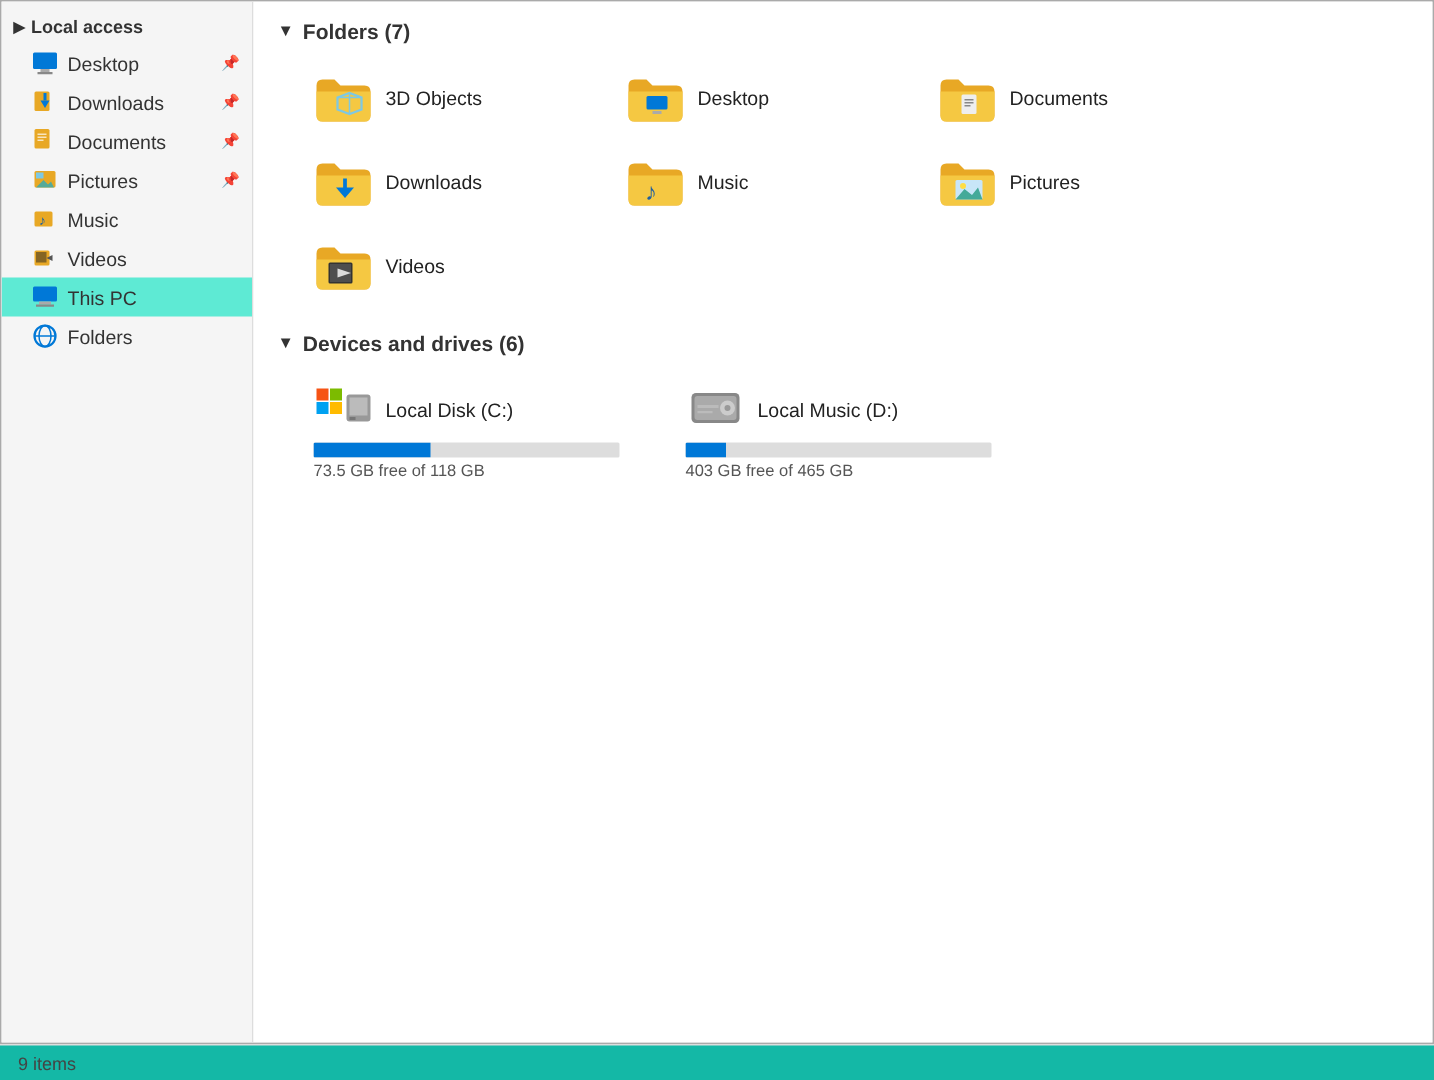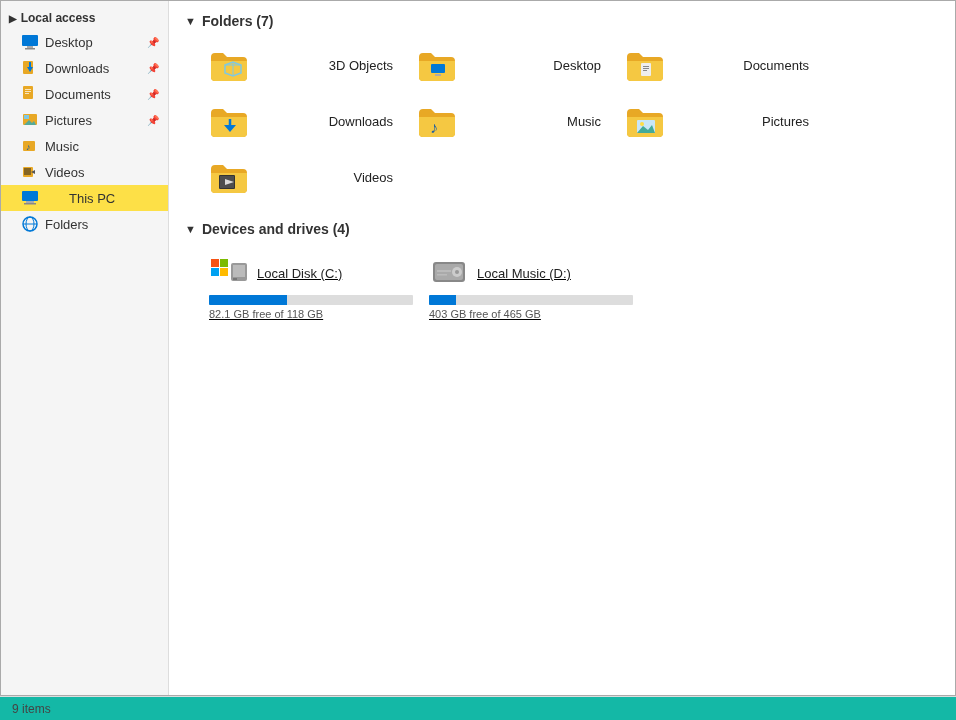--- a/index.html
+++ b/index.html
@@ -52,22 +52,21 @@
       display: flex;
       align-items: center;
       padding: 4px 8px 4px 20px;
       cursor: pointer;
       color: #333;
       white-space: nowrap;
       overflow: hidden;
     }
 
     .sidebar-item.active {
-      background: #fde047;
-      gap: 24px;
+      background: #5eead4;
     }
 
     .sidebar-item .icon {
       width: 18px;
       height: 18px;
       margin-right: 6px;
       flex-shrink: 0;
       display: flex;
       align-items: center;
       justify-content: center;
@@ -110,21 +109,20 @@
       padding-left: 16px;
     }
 
     .folder-item {
       display: flex;
       align-items: center;
       width: 200px;
       padding: 6px 8px;
       cursor: pointer;
       border-radius: 3px;
-      justify-content: space-between;
     }
 
     .folder-icon {
       width: 40px;
       height: 36px;
       margin-right: 8px;
       flex-shrink: 0;
     }
 
     .folder-name {
@@ -135,23 +133,22 @@
     
     .folder-svg {
       width: 40px;
       height: 36px;
     }
 
     
     .devices-grid {
       display: flex;
       flex-wrap: wrap;
-      gap: 0;
+      gap: 28px;
       padding-left: 16px;
-      text-decoration: underline;
     }
 
     .drive-item {
       display: flex;
       flex-direction: column;
       width: 220px;
       padding: 6px 8px;
       cursor: pointer;
       border-radius: 3px;
     }
@@ -409,21 +406,21 @@
             <polygon points="16,20 16,26 25,23" fill="#fff" opacity="0.8"></polygon>
           </svg>
         </div>
         <span class="folder-name">Videos</span>
       </div>
 
     </div>
 
     <div class="section-header">
       <span class="chevron">▼</span>
-      <span>Devices and drives (4)</span>
+      <span>Devices and drives (6)</span>
     </div>
 
     <div class="devices-grid">
 
       <div class="drive-item">
         <div class="drive-top">
           <div class="drive-icon">
             <svg width="40" height="36" viewBox="0 0 40 36">
 
               <rect x="2" y="4" width="8" height="8" fill="#f65314"></rect>
@@ -434,21 +431,21 @@
               <rect x="22" y="8" width="16" height="18" rx="2" fill="#999"></rect>
               <rect x="24" y="10" width="12" height="12" fill="#bbb"></rect>
               <rect x="24" y="23" width="4" height="2" fill="#777"></rect>
             </svg>
           </div>
           <span class="drive-name">Local Disk (C:)</span>
         </div>
         <div class="drive-bar-container">
           <div class="drive-bar-fill" style="width: 38%"></div>
         </div>
-        <div class="drive-info">82.1 GB free of 118 GB</div>
+        <div class="drive-info">73.5 GB free of 118 GB</div>
       </div>
 
       <div class="drive-item">
         <div class="drive-top">
           <div class="drive-icon">
             <svg width="40" height="36" viewBox="0 0 40 36">
 
               <rect x="4" y="7" width="32" height="20" rx="3" fill="#888"></rect>
               <rect x="6" y="9" width="28" height="16" rx="2" fill="#aaa"></rect>
               <circle cx="28" cy="17" r="5" fill="#ccc"></circle>

